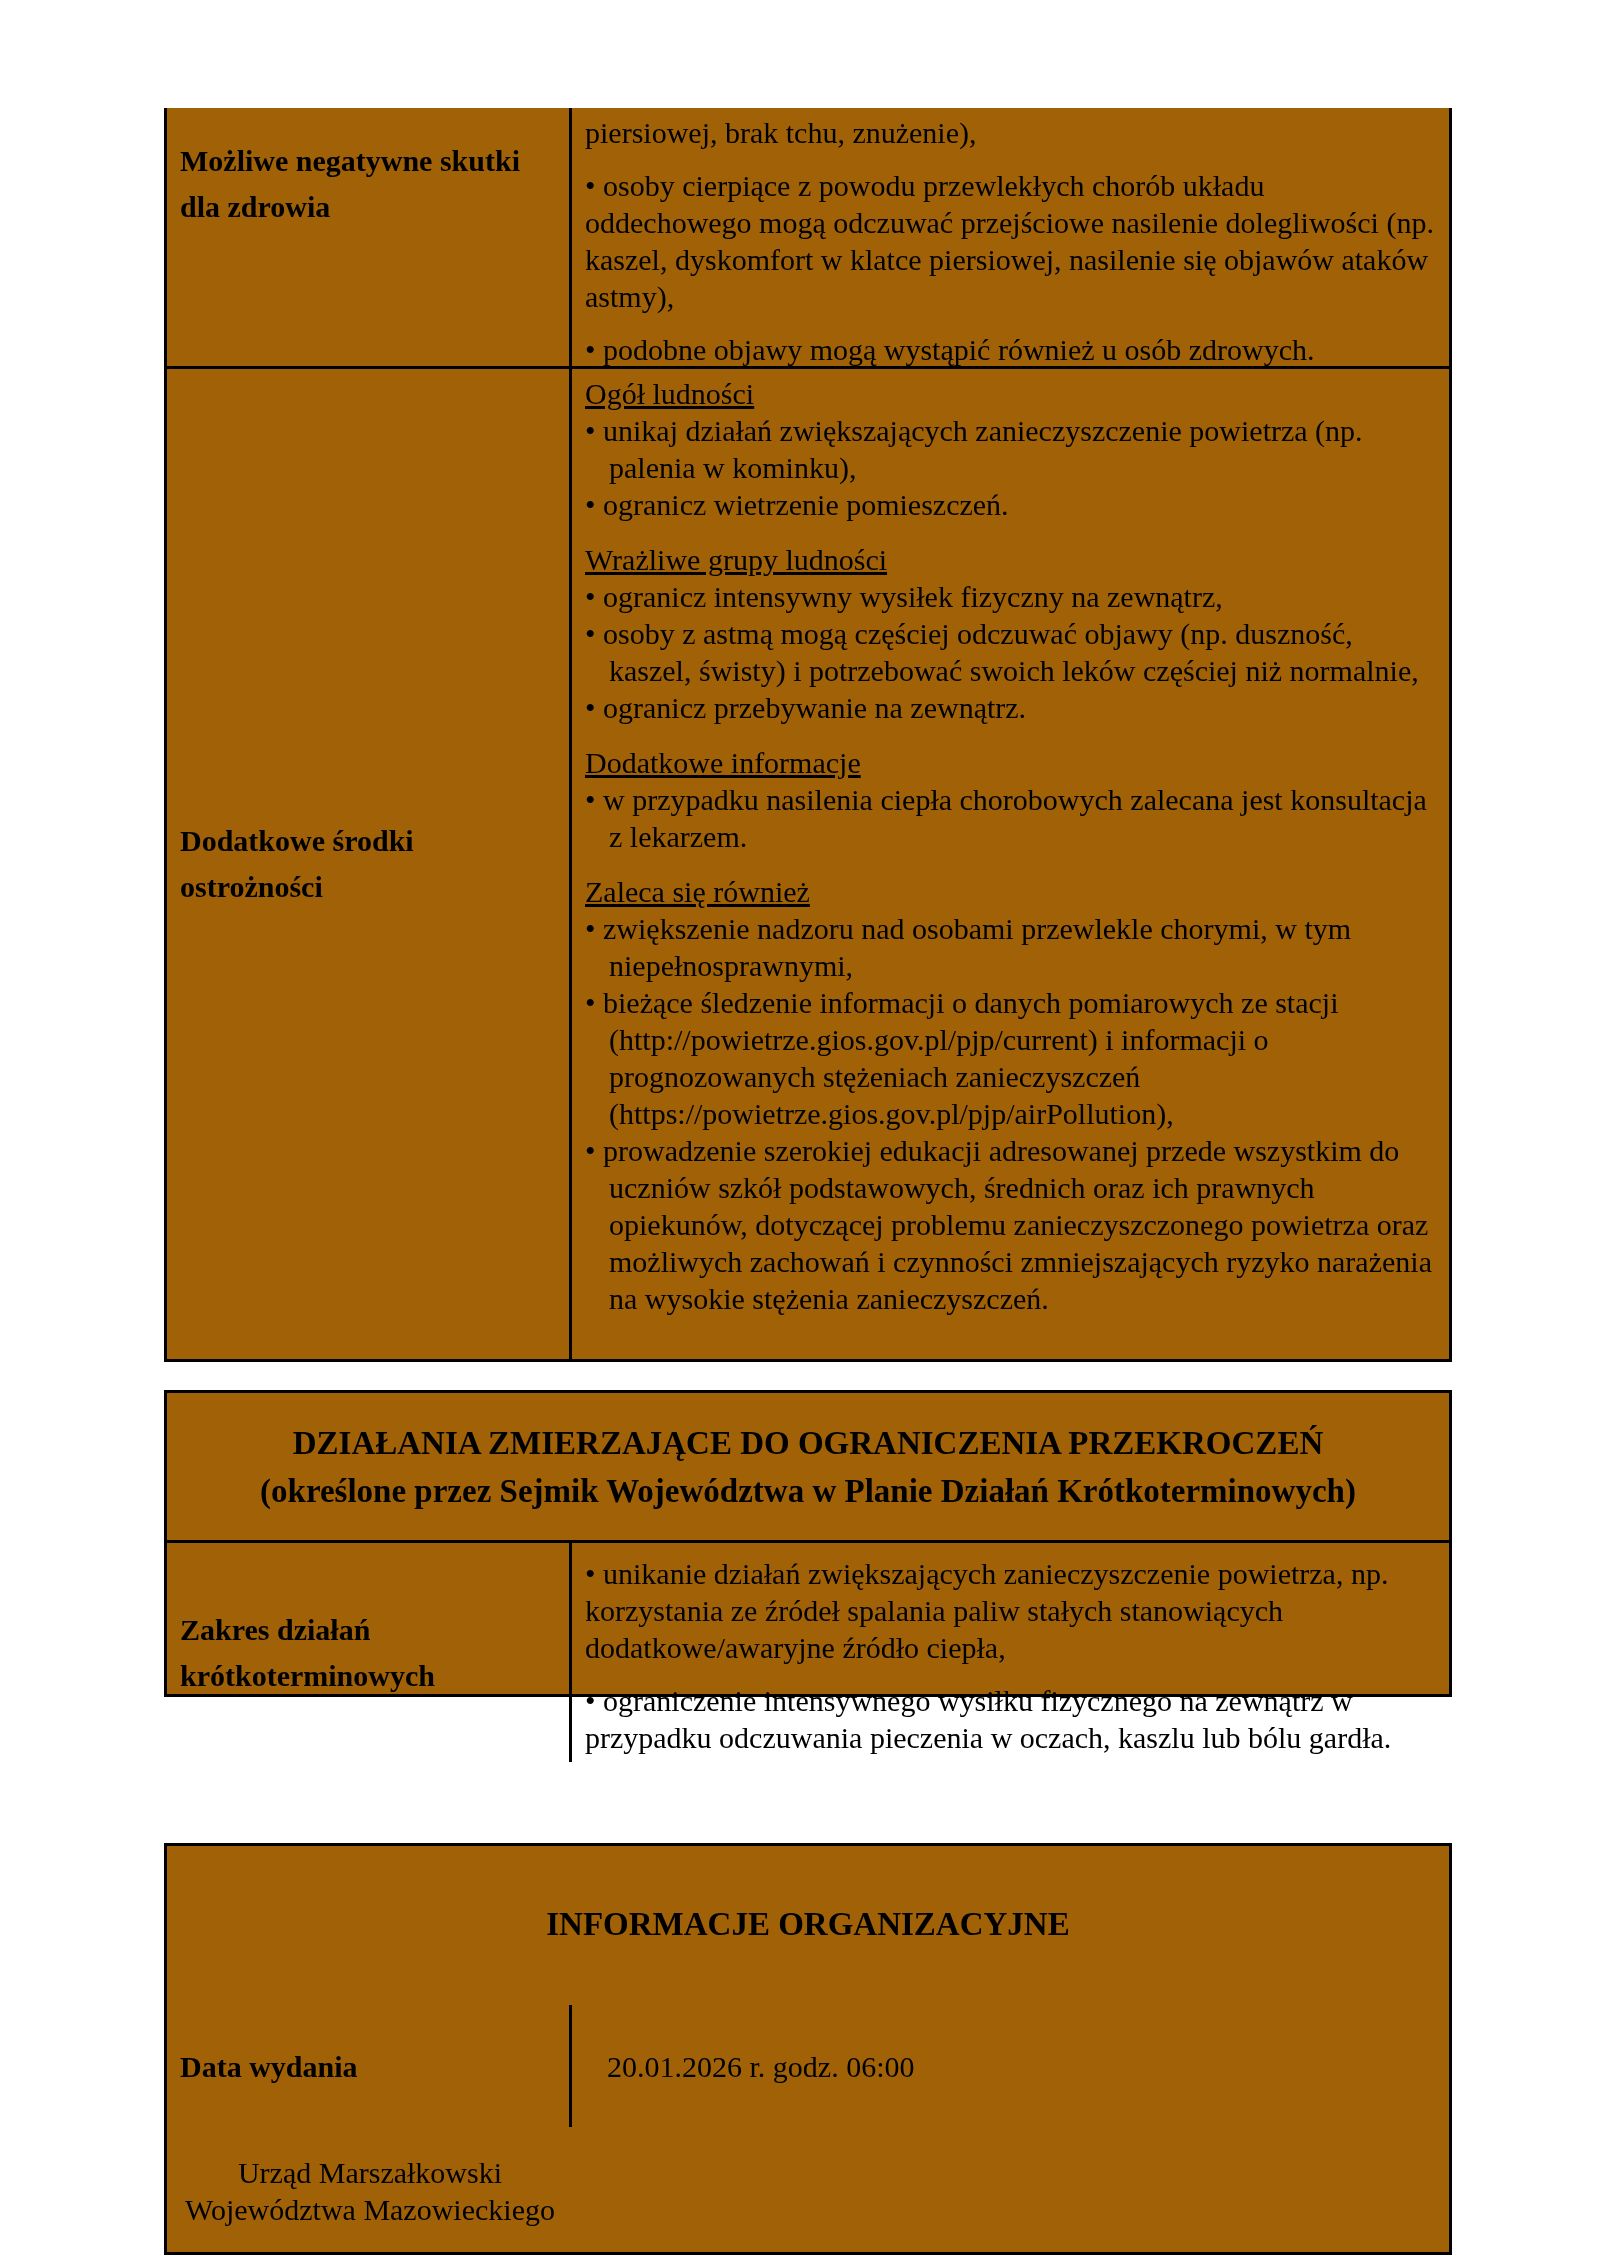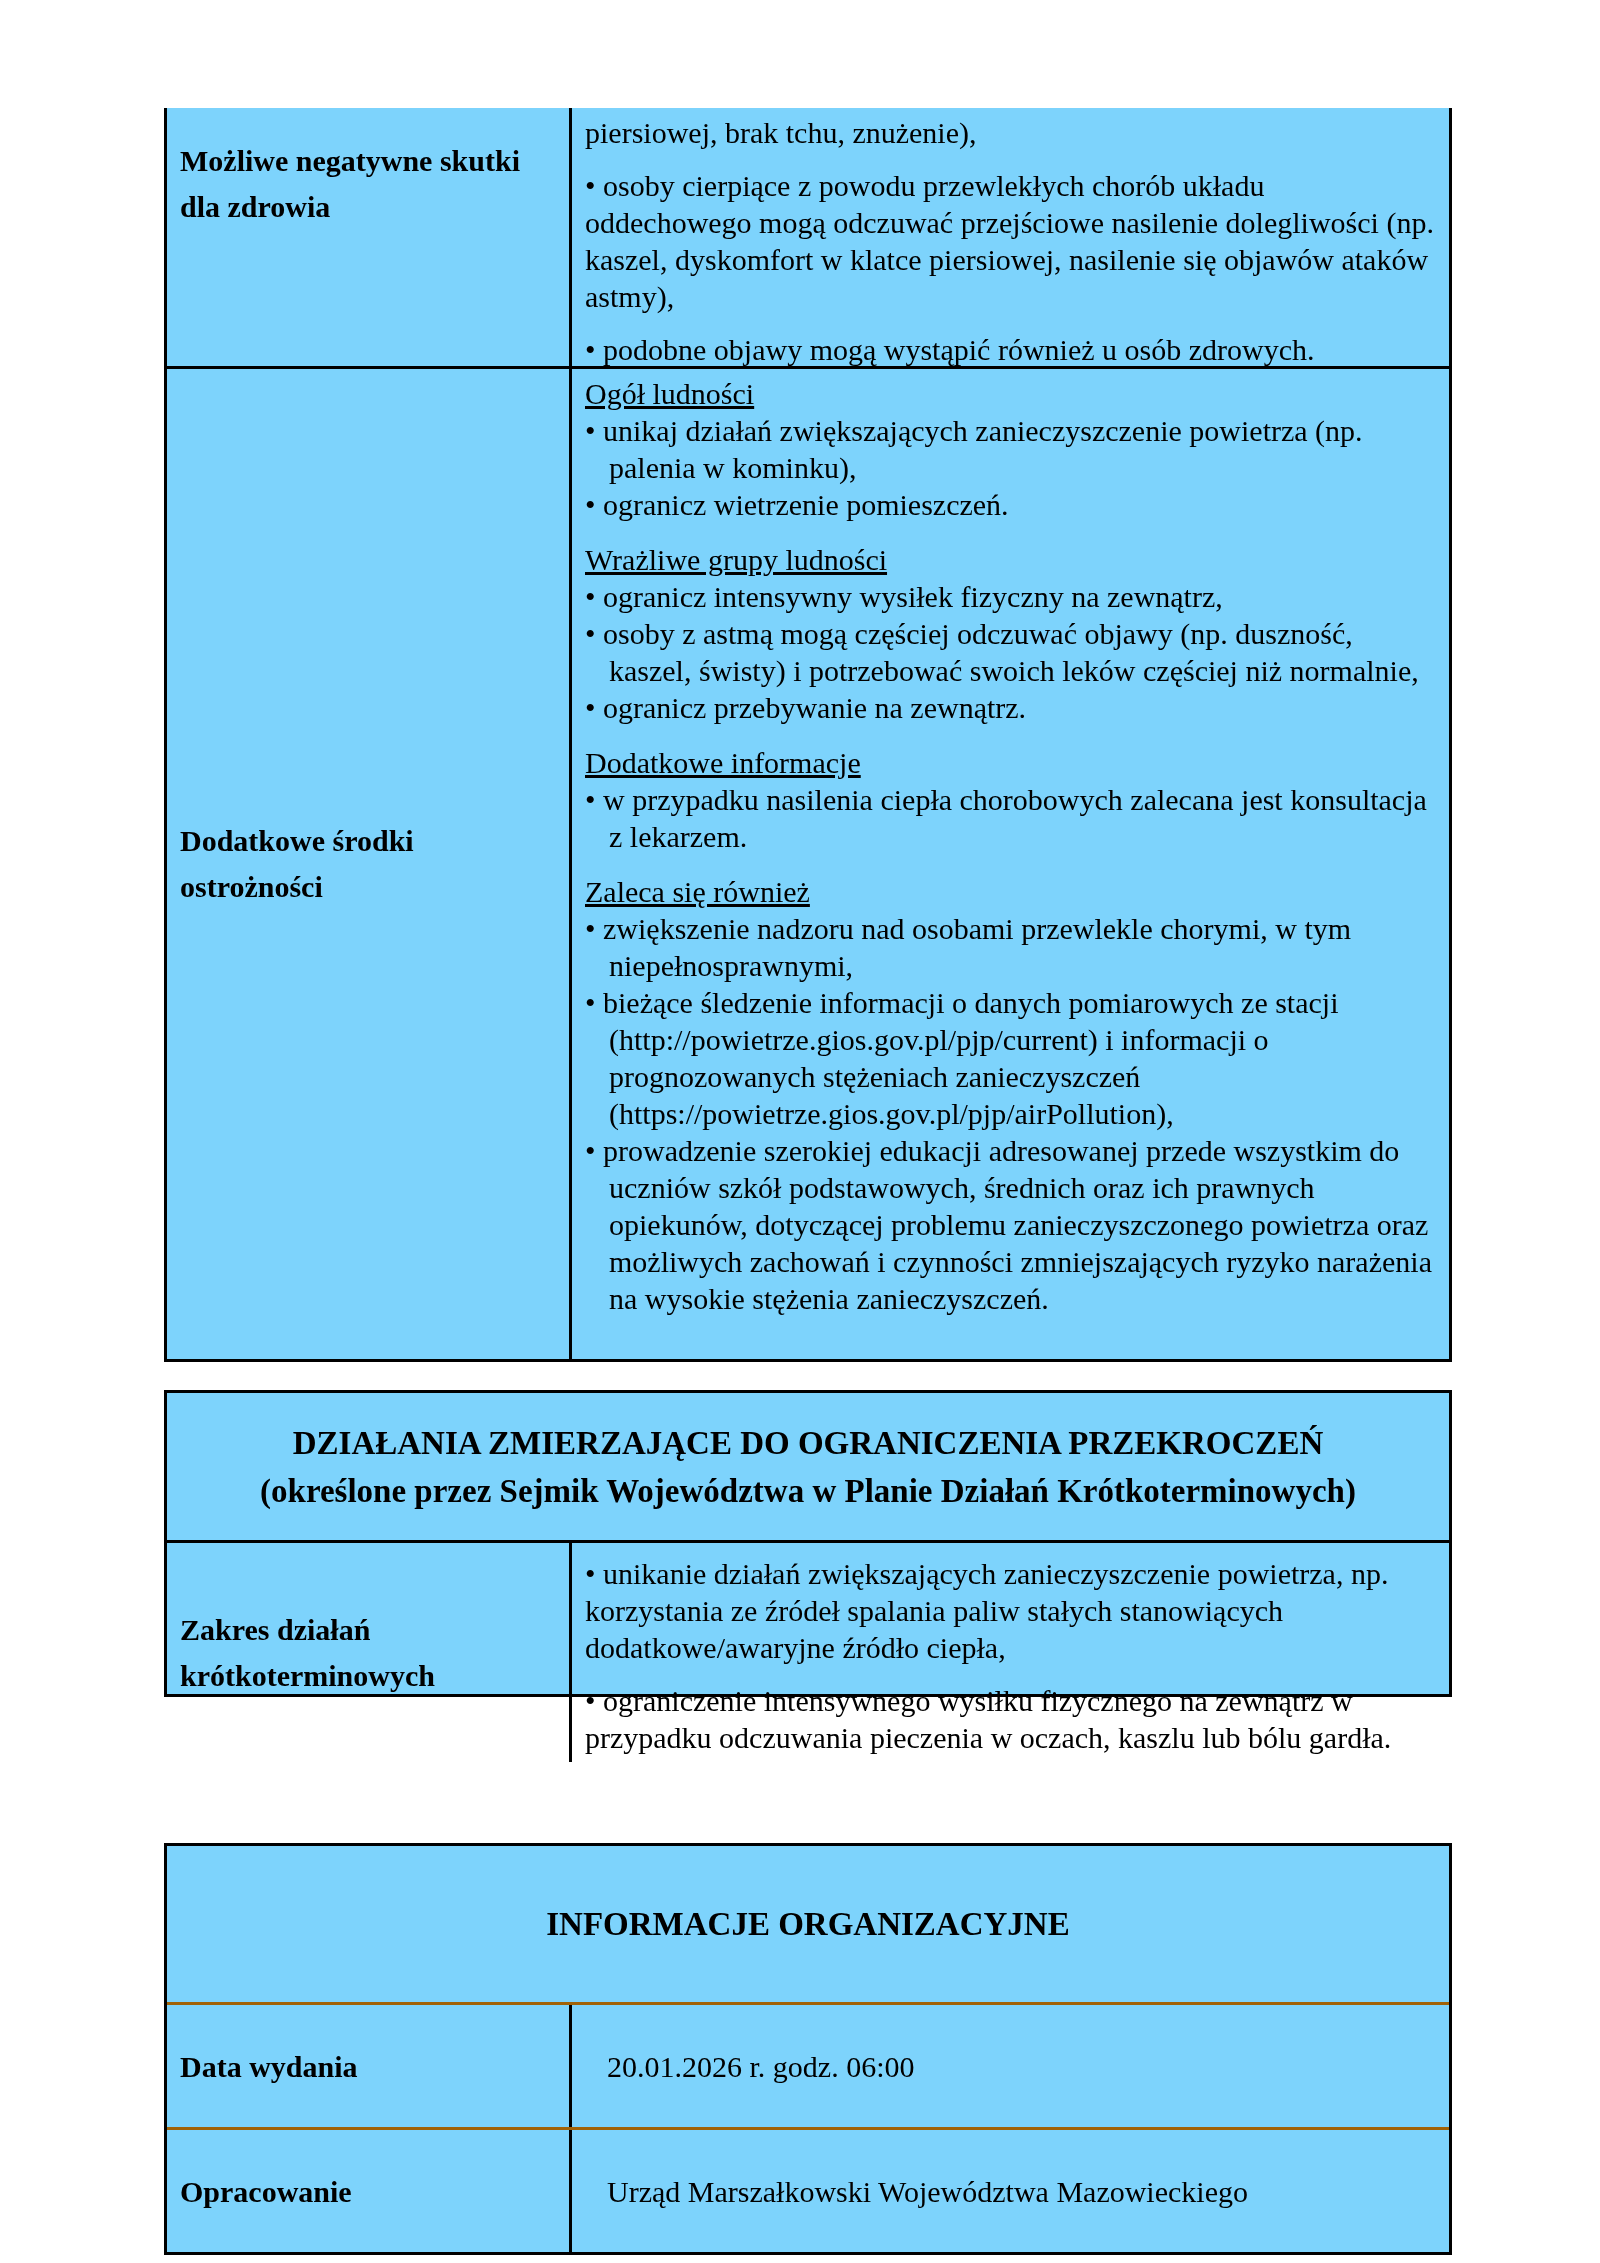--- a/index.html
+++ b/index.html
@@ -6,21 +6,21 @@
   html, body { background: #ffffff; }
   body {
     width: 1600px; height: 2263px;
     position: relative;
     font-family: "Liberation Serif", "DejaVu Serif", serif;
     color: #000000;
     font-size: 30px;
   }
   .page { position: relative; width: 1600px; height: 2263px; overflow: hidden; }
 
-  .tbl { position: absolute; left: 164px; width: 1288px; border: 3px solid #000; background: #7dd3fc; }
+  .tbl { position: absolute; left: 164px; width: 1288px; border: 3px solid #000; background: #a16207; }
 
   
   .tbl-health { top: 108px; height: 1254px; border-top: none; display: grid; grid-template-rows: 258px 1fr; }
   .trow { display: grid; grid-template-columns: 405px 1fr; }
   .trow + .trow { border-top: 3px solid #000; }
 
   .lcell {
     border-right: 3px solid #000;
     padding: 10px 10px 10px 13px;
     font-weight: bold;
@@ -118,18 +118,17 @@
     </div>
   </div>
 
   <div class="tbl tbl-org">
     <div class="title-cell">INFORMACJE ORGANIZACYJNE</div>
     <div class="org-row">
       <div class="lcell">Data wydania</div>
       <div class="rcell">20.01.2026 r. godz. 06:00</div>
     </div>
     <div class="org-row">
-      <div class="lcell">Opracowanie</div>
       <div class="rcell">Urząd Marszałkowski Województwa Mazowieckiego</div>
     </div>
   </div>
 
 </div>
 
 </body></html>

